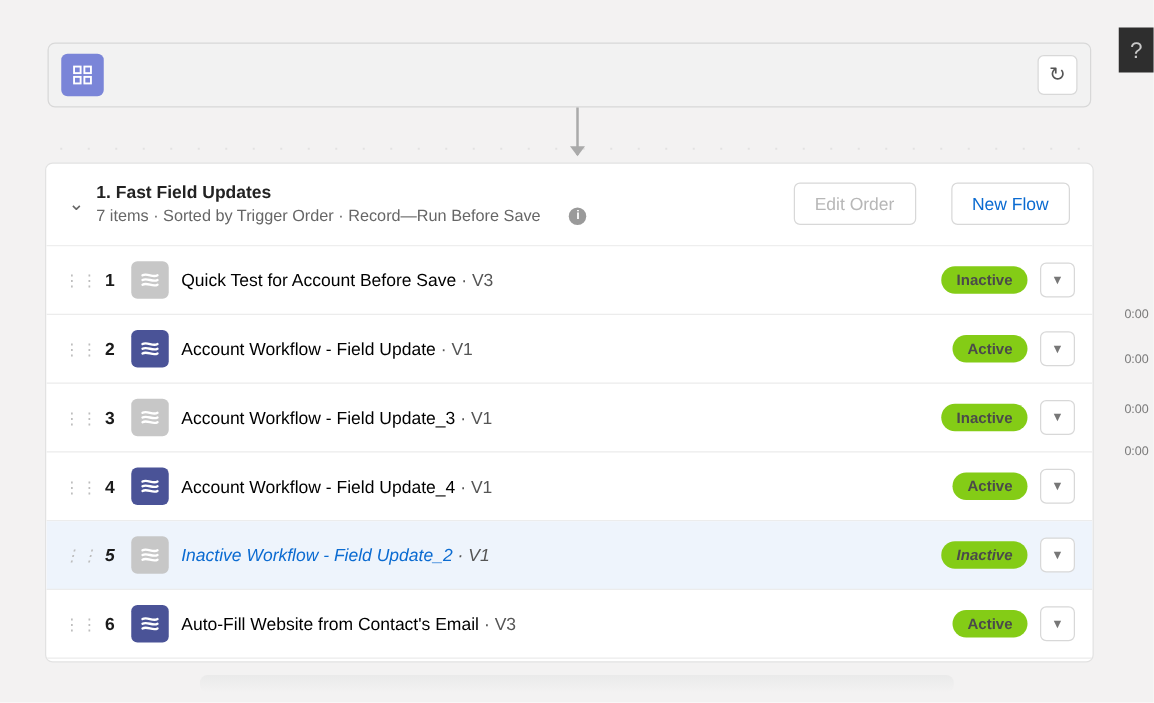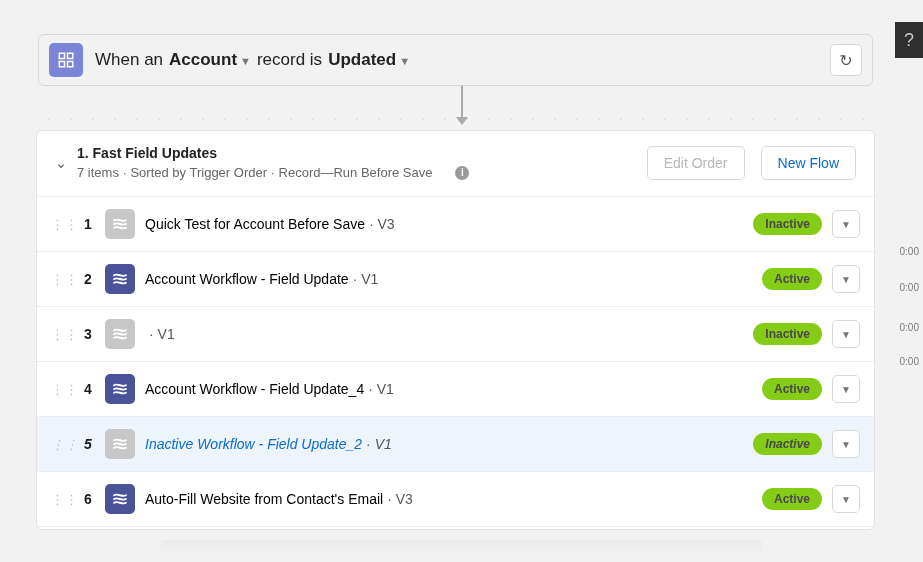--- a/index.html
+++ b/index.html
@@ -140,21 +140,21 @@
   .info-icon {
     display: inline-flex;
     width: 14px; height: 14px;
     background: #9a9a9a;
     color: #fff;
     border-radius: 50%;
     font-size: 10px;
     align-items: center; justify-content: center;
     font-weight: 700;
   }
-  .panel-actions { margin-left: auto; display: flex; gap: 16px; }
+  .panel-actions { margin-left: auto; display: flex; gap: 28px; }
   .btn {
     height: 34px;
     padding: 0 16px;
     border-radius: 5px;
     border: 1px solid #d8d8d8;
     background: #fff;
     font-size: 14px;
     display: flex;
     align-items: center;
     cursor: pointer;
@@ -244,30 +244,20 @@
 
 <div class="trigger-bar">
   <div class="trigger-icon">
     <svg viewBox="0 0 24 24" fill="none" stroke="currentColor" stroke-width="2">
       <rect x="3" y="3" width="7" height="7"></rect>
       <rect x="14" y="3" width="7" height="7"></rect>
       <rect x="3" y="14" width="7" height="7"></rect>
       <rect x="14" y="14" width="7" height="7"></rect>
     </svg>
   </div>
-  <div class="trigger-text">
-    <span>When an</span>
-    <span>
-      <span class="bold">Account</span><span class="chev">▼</span>
-    </span>
-    <span>record is</span>
-    <span>
-      <span class="bold">Updated</span><span class="chev">▼</span>
-    </span>
-  </div>
   <div class="refresh-btn">
     <span>↻</span>
   </div>
 </div>
 
 <div class="canvas-dots"></div>
 <div class="arrow-down"></div>
 
 <div class="panel">
   <div class="panel-header">
@@ -327,20 +317,21 @@
       <div class="row">
         <div class="drag-h">⋮⋮</div>
         <div class="rownum">3</div>
         <div class="flow-icon inactive">
           <svg viewBox="0 0 24 24" fill="none" stroke="currentColor" stroke-width="2.5" stroke-linecap="round">
             <path d="M4 7 C 9 4, 15 10, 20 7"></path>
             <path d="M4 12 C 9 9, 15 15, 20 12"></path>
             <path d="M4 17 C 9 14, 15 20, 20 17"></path>
           </svg>
         </div>
+        <span class="flow-title">Account Workflow - Field Update_3</span>
         <span class="flow-version"> · V1</span>
         <div class="row-spacer"></div>
         <div class="status-pill">Inactive</div>
         <div class="row-menu">
           <span>▼</span>
         </div>
       </div>
       <div class="row">
         <div class="drag-h">⋮⋮</div>
         <div class="rownum">4</div>

